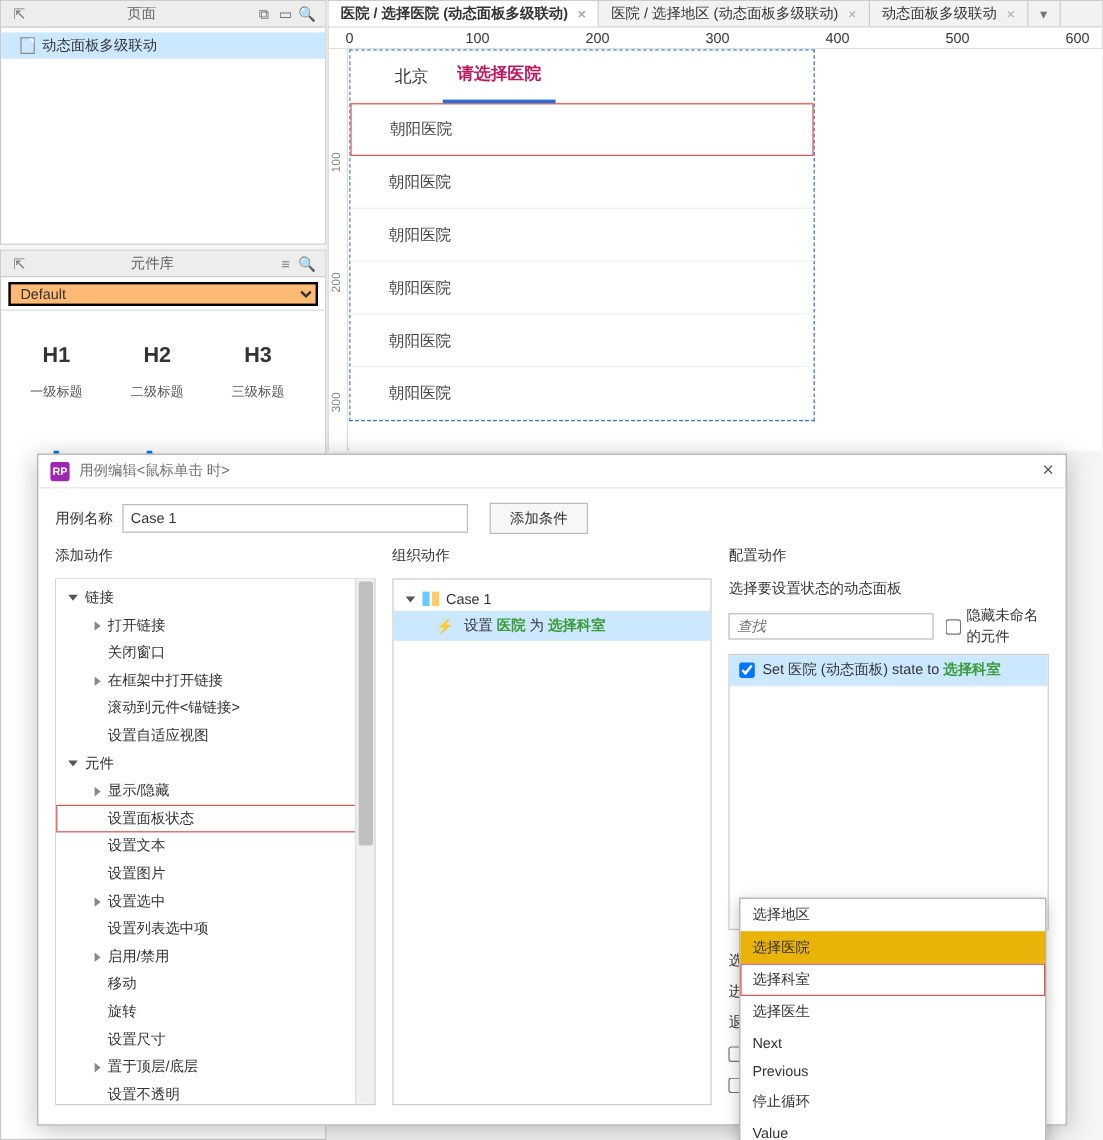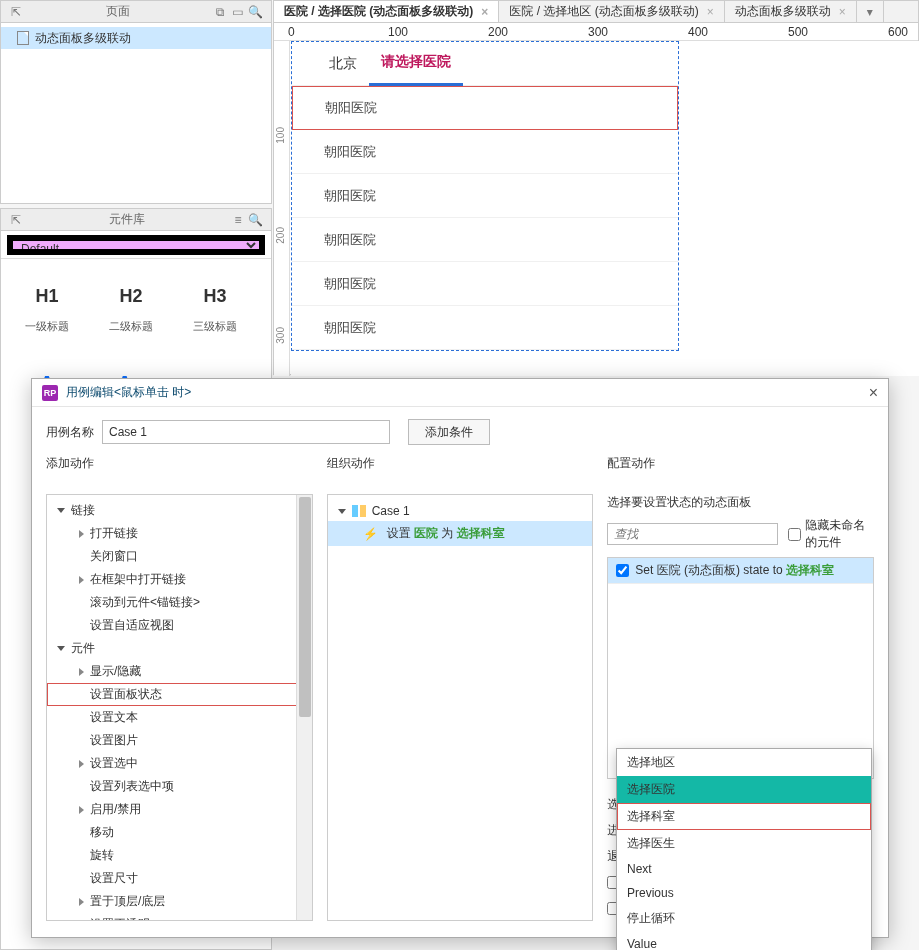--- a/index.html
+++ b/index.html
@@ -12,21 +12,21 @@
 #pages{position:absolute;left:0;top:0;width:272px;height:204px;background:#fff;border:1px solid #ccc}
 #pages .tree{padding:4px 0}
 .tree-item{display:flex;align-items:center;height:22px;padding-left:16px;background:#fff}
 .tree-item.selected{background:#cce8ff}
 .tree-item .page-icon{width:12px;height:14px;border:1px solid #888;margin-right:6px;position:relative}
 .tree-item .page-icon::after{content:"";position:absolute;top:0;right:0;border-top:4px solid #fff;border-left:4px solid transparent}
 
 
 #widgets{position:absolute;left:0;top:208px;width:272px;height:742px;background:#fff;border:1px solid #ccc}
 #widgets .toolbar{display:flex;align-items:center;height:28px;border-bottom:1px solid #ddd;padding:0 6px}
-#widgets select{flex:1;height:20px;border:6px solid #000000;background:#f0abfc;padding:0 4px}
+#widgets select{flex:1;height:20px;border:2px solid #000000;background:#fdba74;padding:0 4px}
 .widget-grid{display:flex;flex-wrap:wrap;padding:12px 4px}
 .widget{width:80px;height:70px;display:flex;flex-direction:column;align-items:center;justify-content:center;margin:0 2px 8px}
 .widget .glyph{font-size:18px;font-weight:bold;color:#333;height:36px;display:flex;align-items:center}
 .widget .glyph.a{color:#0d6efd;font-size:22px}
 .widget .label{font-size:11px;color:#555;margin-top:4px}
 
 
 #canvas-area{position:absolute;left:273px;top:0;width:646px;height:375px;background:#fff;border:1px solid #ccc}
 .tabstrip{display:flex;height:22px;border-bottom:1px solid #ccc;background:#f2f2f2}
 .tab{display:flex;align-items:center;padding:0 10px;border-right:1px solid #ccc;color:#777;cursor:pointer}
@@ -41,29 +41,29 @@
 .dp .dp-tabs{display:flex;height:44px;align-items:center;padding:0 25px;border-bottom:1px solid #eee}
 .dp .dp-tab{padding:0 12px;height:44px;display:flex;align-items:center;font-size:14px;color:#333}
 .dp .dp-tab.active{color:#be185d;border-bottom:3px solid #2a6ed6;font-weight:bold}
 .dp .dp-row{height:44px;display:flex;align-items:center;padding-left:32px;border-bottom:1px solid #f0f0f0;font-size:13px;color:#444}
 .dp .dp-row.selected{border:1px solid #d9534f}
 
 
 #dialog{position:absolute;left:31px;top:378px;width:858px;height:560px;background:#fff;border:1px solid #aaa;box-shadow:0 4px 20px rgba(0,0,0,.25)}
 #dialog .titlebar{display:flex;align-items:center;height:28px;padding:0 10px;border-bottom:1px solid #e5e5e5}
 #dialog .titlebar .logo{width:16px;height:16px;background:#9c27b0;border-radius:2px;margin-right:8px;display:flex;align-items:center;justify-content:center;color:#fff;font-size:9px;font-weight:bold}
-#dialog .titlebar .title{flex:1;color:#0c4a6e}
+#dialog .titlebar .title{flex:1;color:#737373}
 #dialog .closebtn{font-size:16px;color:#555;cursor:pointer}
 #dialog .row1{display:flex;align-items:center;padding:12px 14px 10px}
 #dialog .row1 label{margin-right:8px}
 #dialog .row1 input{width:288px;height:24px;border:1px solid #bbb;padding:0 6px}
 #dialog .row1 button{margin-left:18px;height:26px;padding:0 16px;border:1px solid #bbb;background:#f7f7f7;cursor:pointer}
 #dialog .cols{display:flex;padding:0 14px 14px;gap:14px;height:480px}
 .col{flex:1;display:flex;flex-direction:column;min-width:0}
-.col .col-title{margin-bottom:22px;color:#333;font-size:12px}
+.col .col-title{margin-bottom:10px;color:#333;font-size:12px}
 .col .col-body{flex:1;border:1px solid #ccc;background:#fff;overflow:auto;position:relative}
 .action-tree{padding:4px 0}
 .act-group{padding:3px 10px;color:#333;display:flex;align-items:center}
 .act-group .tri{display:inline-block;width:0;height:0;border-top:5px solid #555;border-left:4px solid transparent;border-right:4px solid transparent;margin-right:6px}
 .act-item{padding:3px 10px 3px 32px;color:#444;display:flex;align-items:center;cursor:pointer}
 .act-item .tri-r{display:inline-block;width:0;height:0;border-left:5px solid #888;border-top:4px solid transparent;border-bottom:4px solid transparent;margin-right:6px}
 .act-item.highlighted{outline:1px solid #d9534f;outline-offset:-1px}
 .case-tree{padding:6px 0}
 .case-row{display:flex;align-items:center;padding:3px 10px}
 .case-row .tri{display:inline-block;width:0;height:0;border-top:5px solid #555;border-left:4px solid transparent;border-right:4px solid transparent;margin-right:6px}
@@ -81,21 +81,21 @@
 .cfg-item{display:flex;align-items:center;padding:4px 8px;background:#cce8ff;border-bottom:1px solid #eee}
 .cfg-item input{margin-right:6px}
 .cfg-item .txt{color:#333}
 .cfg-item .txt .g{color:#3a9d3a;font-weight:bold}
 .cfg-lower{margin-top:12px}
 .cfg-lower .lrow{display:flex;align-items:center;height:26px}
 .cfg-lower .lrow .lbl{width:60px;color:#333}
 .cfg-lower .lrow input[type=checkbox]{margin-right:6px}
 .dropdown{position:absolute;left:616px;top:748px;width:256px;background:#fff;border:1px solid #aaa;box-shadow:0 4px 12px rgba(0,0,0,.25);z-index:50}
 .dropdown .opt{padding:5px 10px;cursor:pointer}
-.dropdown .opt.selected{background:#14b8a6}
+.dropdown .opt.selected{background:#eab308}
 .dropdown .opt.marked{outline:1px solid #d9534f;outline-offset:-1px}
 .scrollbar-fake{position:absolute;right:0;top:0;width:16px;height:100%;background:#f0f0f0;border-left:1px solid #ddd}
 .scrollbar-fake .thumb{position:absolute;left:2px;width:12px;background:#c0c0c0;border-radius:2px}
 </style>
 </head>
 <body>
 
 <div id="pages">
   <div class="panel-header">
     <span class="icon-btn">⇱</span>

